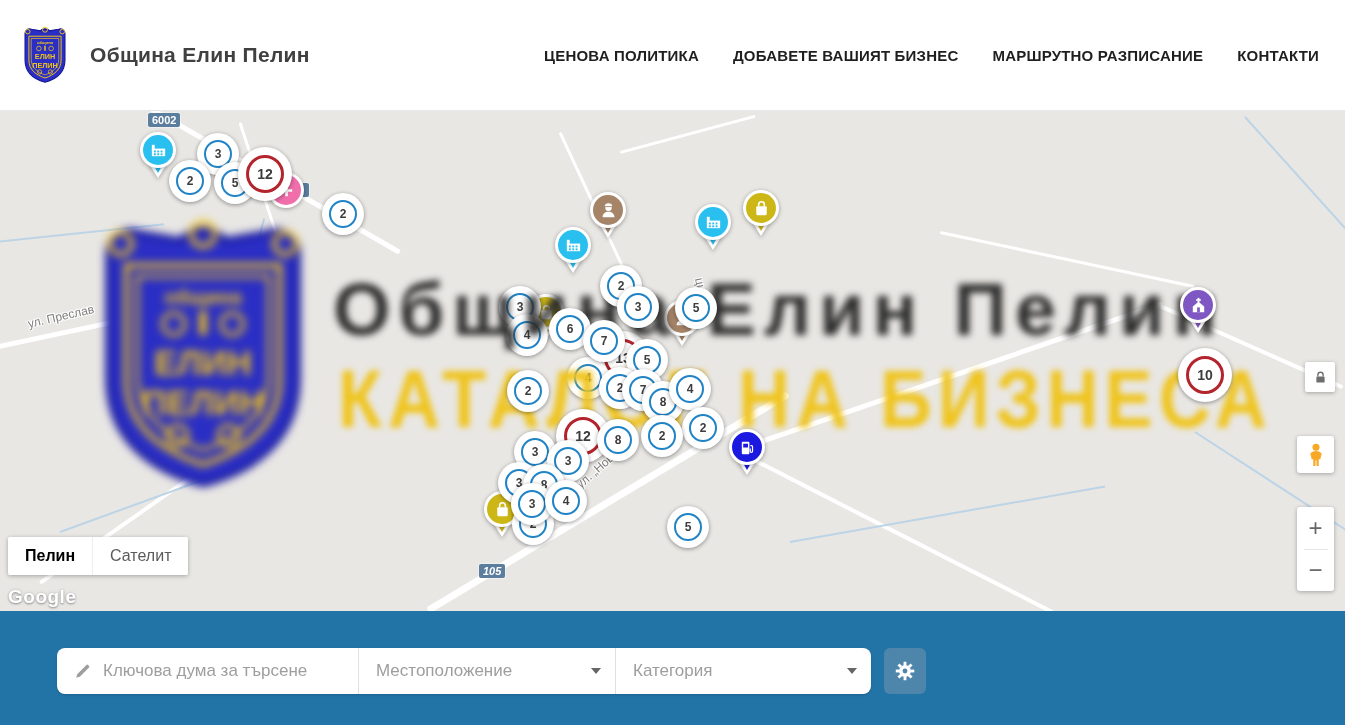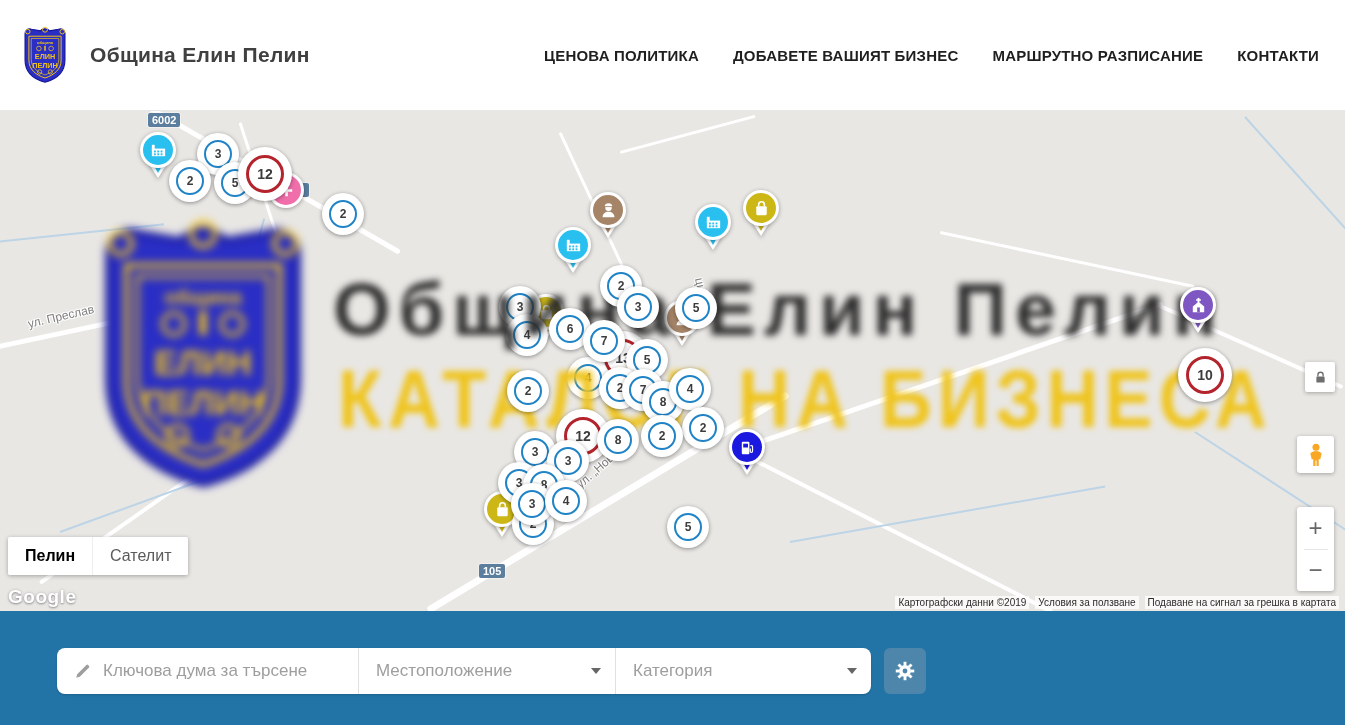--- a/index.html
+++ b/index.html
@@ -124,21 +124,21 @@
   <div class="road" style="left:40px;top:470px;width:200px;height:4px;transform:rotate(-35deg)"></div>
   <div class="road" style="left:940px;top:120px;width:260px;height:3px;transform:rotate(12deg)"></div>
   <div class="creek" style="left:215px;top:290px;width:190px;height:2px;transform:rotate(-75deg)"></div>
   <div class="creek" style="left:-5px;top:130px;width:170px;height:2px;transform:rotate(-6deg)"></div>
   <div class="creek" style="left:1245px;top:5px;width:150px;height:2px;transform:rotate(48deg)"></div>
   <div class="creek" style="left:790px;top:430px;width:320px;height:2px;transform:rotate(-10deg)"></div>
   <div class="creek" style="left:1195px;top:320px;width:180px;height:2px;transform:rotate(33deg)"></div>
   <div class="creek" style="left:60px;top:420px;width:150px;height:2px;transform:rotate(-20deg)"></div>
 
   <div class="roadchip" style="left: 148px; top: 2px;">6002</div>
-    <div class="roadchip" style="left: 479px; top: 453px;">105</div>
+    <div class="roadchip" style="left: 479px; top: 453px; font-style: italic;">105</div>
     <div class="roadchip" style="left: 293px; top: 72px;"></div>
     <div class="streetlbl" style="left: 28px; top: 206px; transform: rotate(-13deg);">ул. Преслав</div>
     <div class="streetlbl" style="left: 573px; top: 372px; transform: rotate(-41deg);">бул. „Новосел</div>
     <div class="streetlbl" style="left: 699px; top: 160px; transform: rotate(78deg);">ции“</div>
     <div class="layer-behind">
       <div class="pin" style="left: 528px; top: 183px;">
         <div class="tailW"></div>
         <div class="tailC" style="border-top-color:#cdb717"></div>
         <div class="circ" style="background:#cdb717">
           <svg viewBox="0 0 20 20">
@@ -429,25 +429,20 @@
         <div class="cring" style="width: 38px; height: 38px; border: 3px solid rgb(179, 36, 44);"></div>
         <span class="cnum" style="font-size: 14px;">10</span>
       </div>
     </div>
 
   <div class="maptype">
     <div class="maptype-btn active">Пелин</div>
     <div class="maptype-btn inactive">Сателит</div>
   </div>
   <div class="glogo">Google</div>
-  <div class="attrib">
-    <span>Картографски данни ©2019</span>
-    <a href="#">Условия за ползване</a>
-    <a href="#">Подаване на сигнал за грешка в картата</a>
-  </div>
   <div class="ctl ctl-lock">
     <svg viewBox="0 0 16 16" width="15" height="15">
       <path fill="none" stroke="#6e6e6e" stroke-width="1.4" d="M5.2 7 V5.2 a2.8 2.8 0 0 1 5.6 0 V7"></path>
       <rect x="3.6" y="7" width="8.8" height="6.4" rx="1" fill="#6e6e6e"></rect>
     </svg>
   </div>
   <div class="ctl ctl-peg">
     <svg viewBox="0 0 20 20" width="26" height="26">
       <g fill="#f9a825">
         <circle cx="10" cy="4" r="2.7"></circle>

